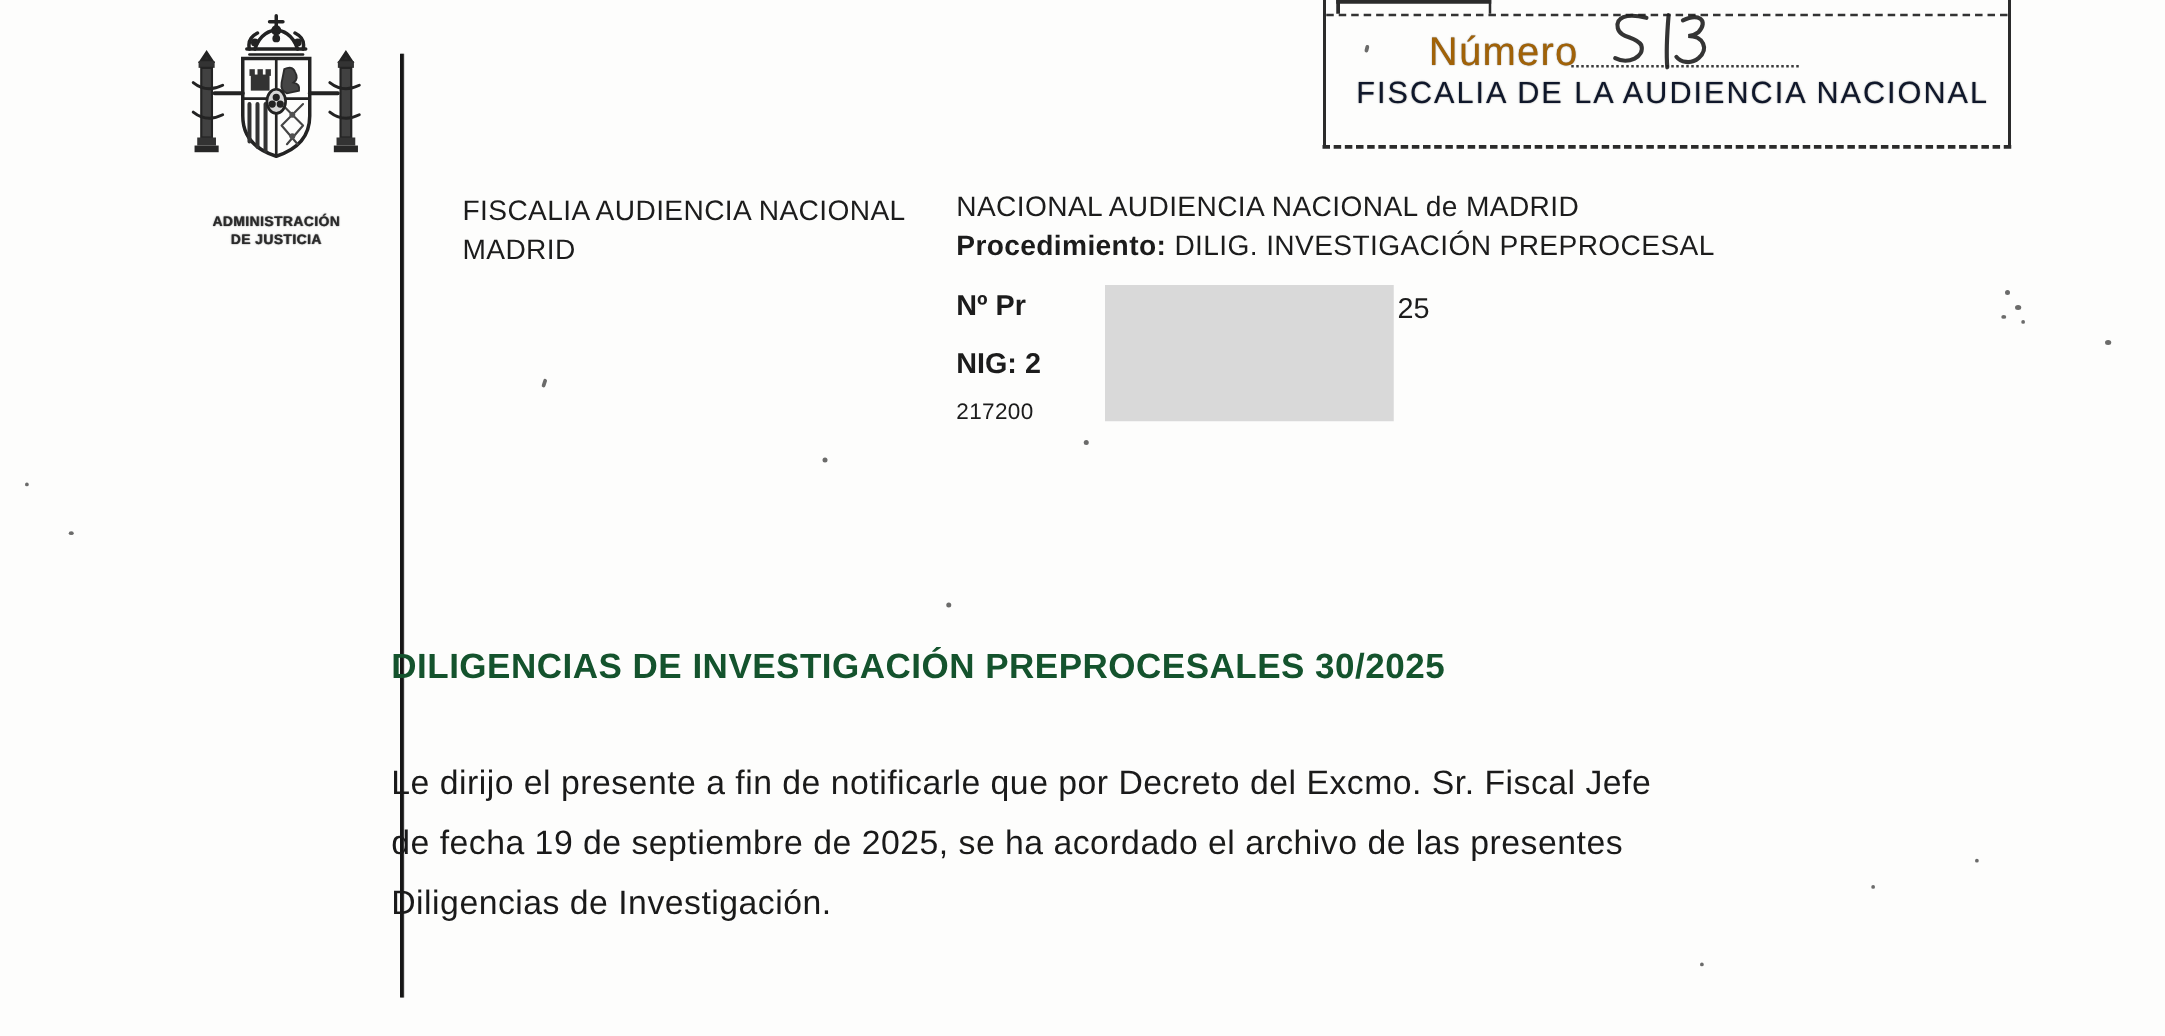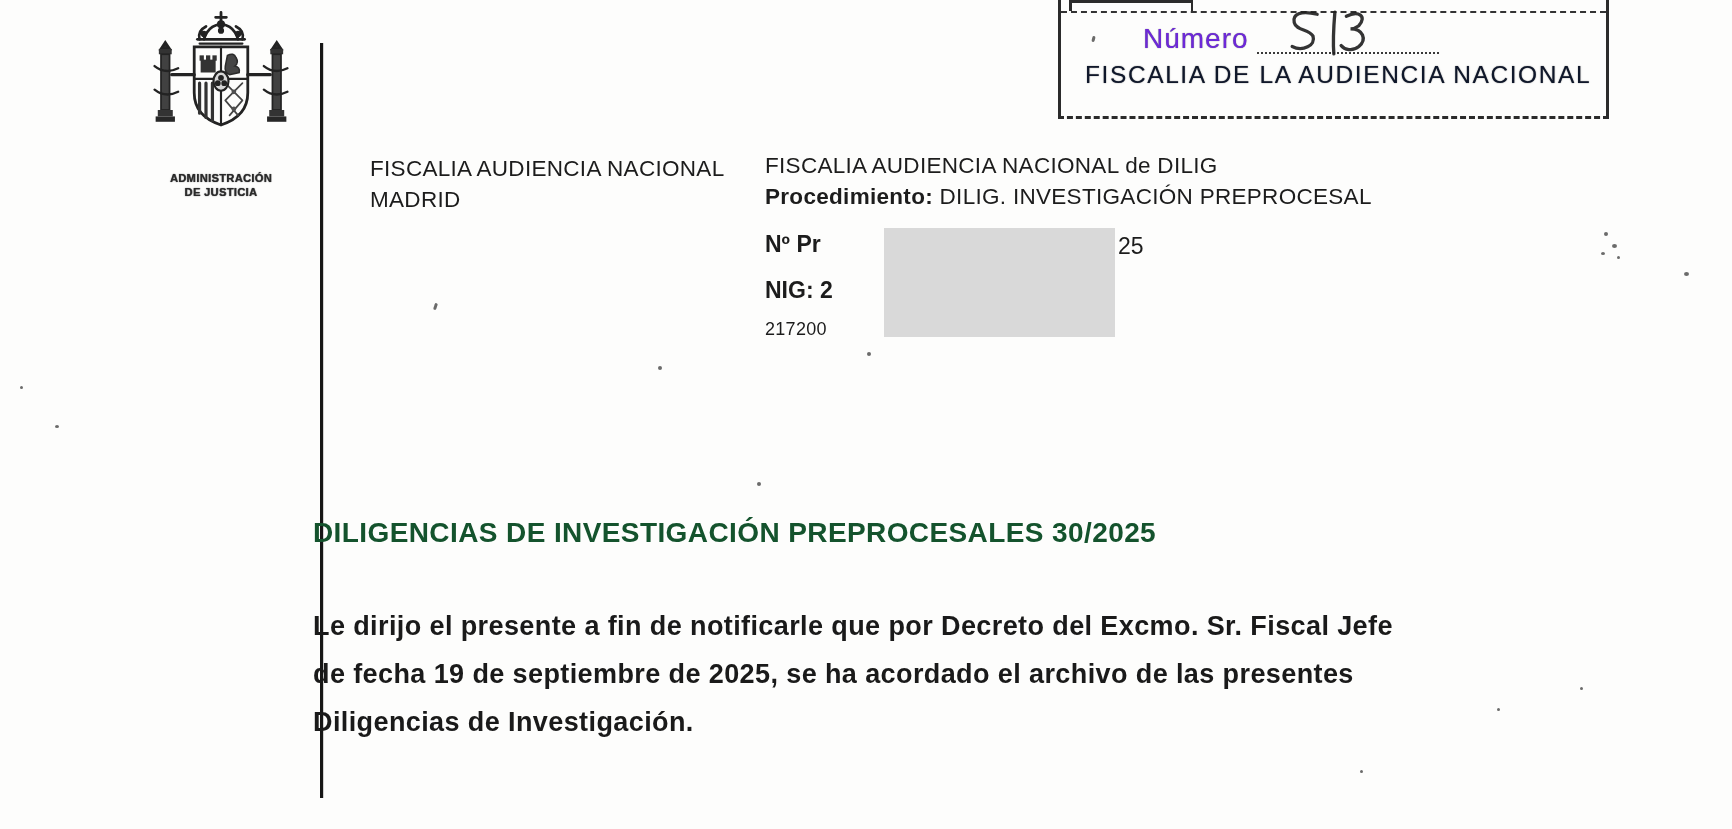--- a/index.html
+++ b/index.html
@@ -48,21 +48,21 @@
     border-top: 2.5px dashed #333;
   }
   .stamp-top-fragment {
     left: 8px; top: 0; width: 124px; height: 11px;
     border-left: 3px solid #2b2b2b;
     border-right: 2px solid #2b2b2b;
     border-top: 3px solid #2b2b2b;
   }
   .stamp-numero {
     left: 82px; top: 23px;
-    font-size: 28px; color: #6d28d9;
+    font-size: 32px; color: #a16207;
     letter-spacing: 1px;
     text-shadow: 0 0 1px #666;
   }
   .stamp-dotline {
     left: 196px; top: 52px; width: 182px; height: 0;
     border-bottom: 2.5px dotted #3a3a3a;
   }
   .stamp-hand { left: 222px; top: 8px; }
   .stamp-title {
     left: 24px; top: 61px; width: 505px;
@@ -103,21 +103,20 @@
     font-size: 28px; font-weight: bold;
     letter-spacing: 0.4px;
     white-space: nowrap;
     color: #14532d;
   }
   .doc-par {
     left: 313px; top: 602px;
     font-size: 27px; line-height: 48px;
     letter-spacing: 0.4px;
     color: #1a1a1a;
-    font-weight: bold;
   }
   .doc-par div { white-space: nowrap; }
 
   
   .speck {
     background: #3a3a3a; border-radius: 50%;
     opacity: 0.75;
   }
 </style>
 </head>
@@ -207,21 +206,21 @@
     </svg>
   </div>
   <span class="abs stamp-title">FISCALIA DE LA AUDIENCIA NACIONAL</span>
 </div>
 
 <div class="abs hdr-left">
   <div>FISCALIA AUDIENCIA NACIONAL</div>
   <div>MADRID</div>
 </div>
 
-<div class="abs hdr-right-1">FISCALIA AUDIENCIA NACIONAL de DILIG</div>
+<div class="abs hdr-right-1">NACIONAL AUDIENCIA NACIONAL de MADRID</div>
 <div class="abs hdr-right-2"><span class="b">Procedimiento:</span><span> DILIG. INVESTIGACIÓN PREPROCESAL</span></div>
 
 <div class="abs row-numproc">Nº Pr</div>
 <div class="abs numproc-suffix">25</div>
 <div class="abs row-nig">NIG: 2</div>
 <div class="abs row-ref">217200</div>
 
 <div class="abs redaction" style="background: rgb(217, 217, 217);"></div>
 
 <div class="abs doc-heading">DILIGENCIAS DE INVESTIGACIÓN PREPROCESALES 30/2025</div>

